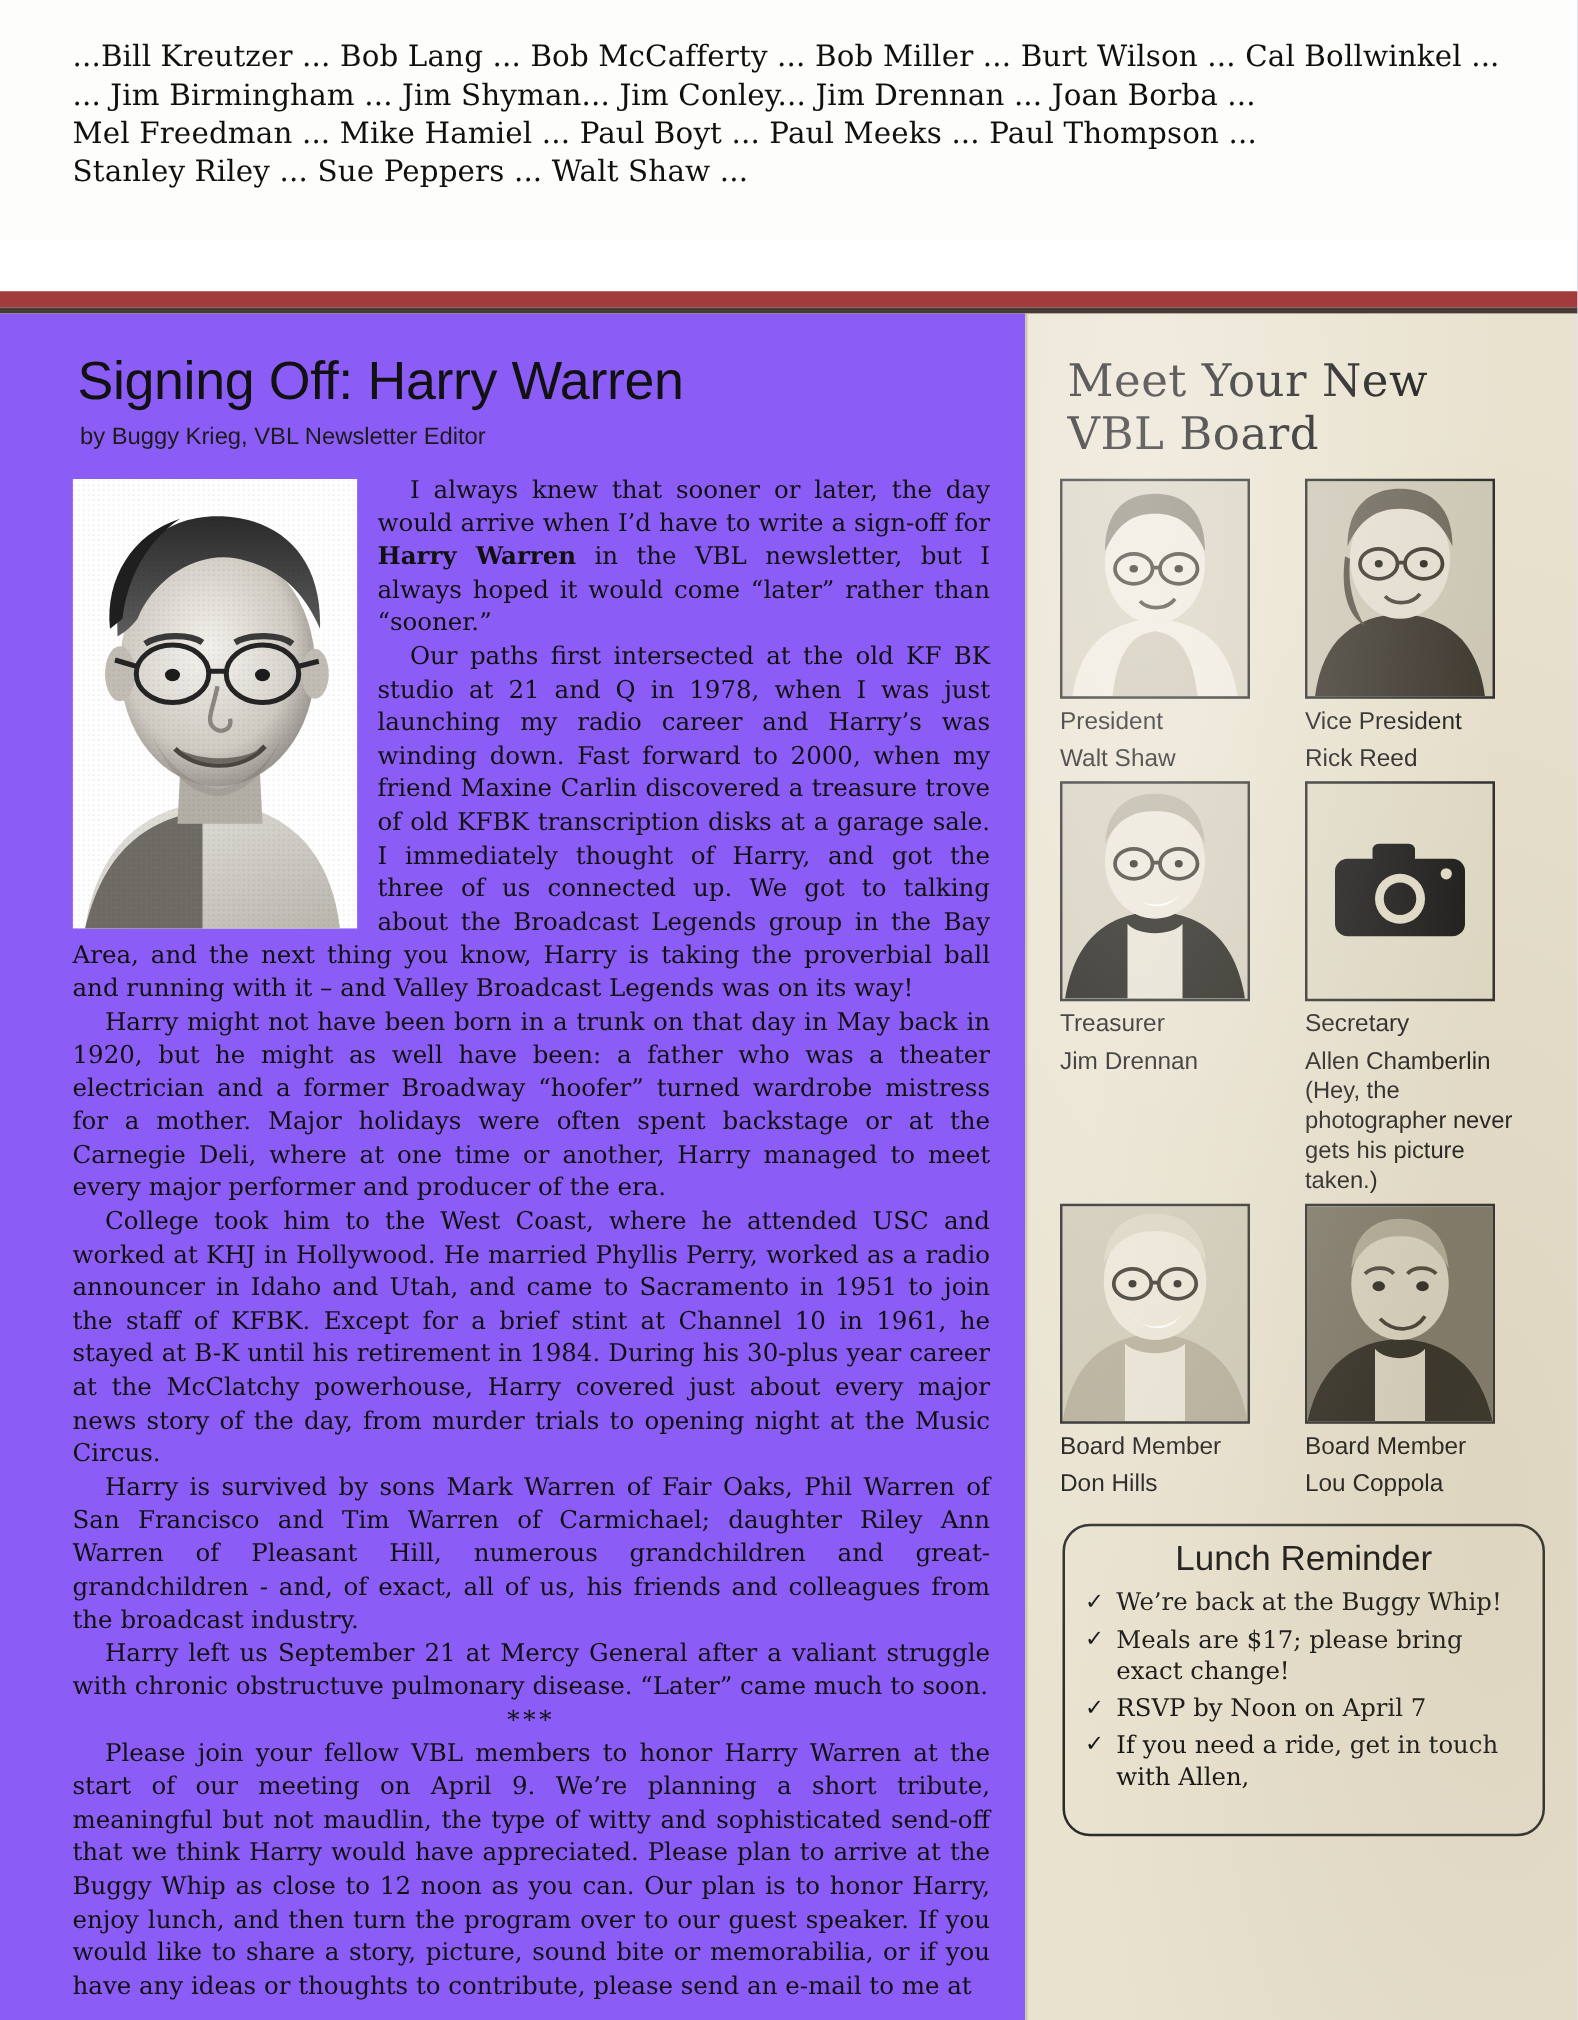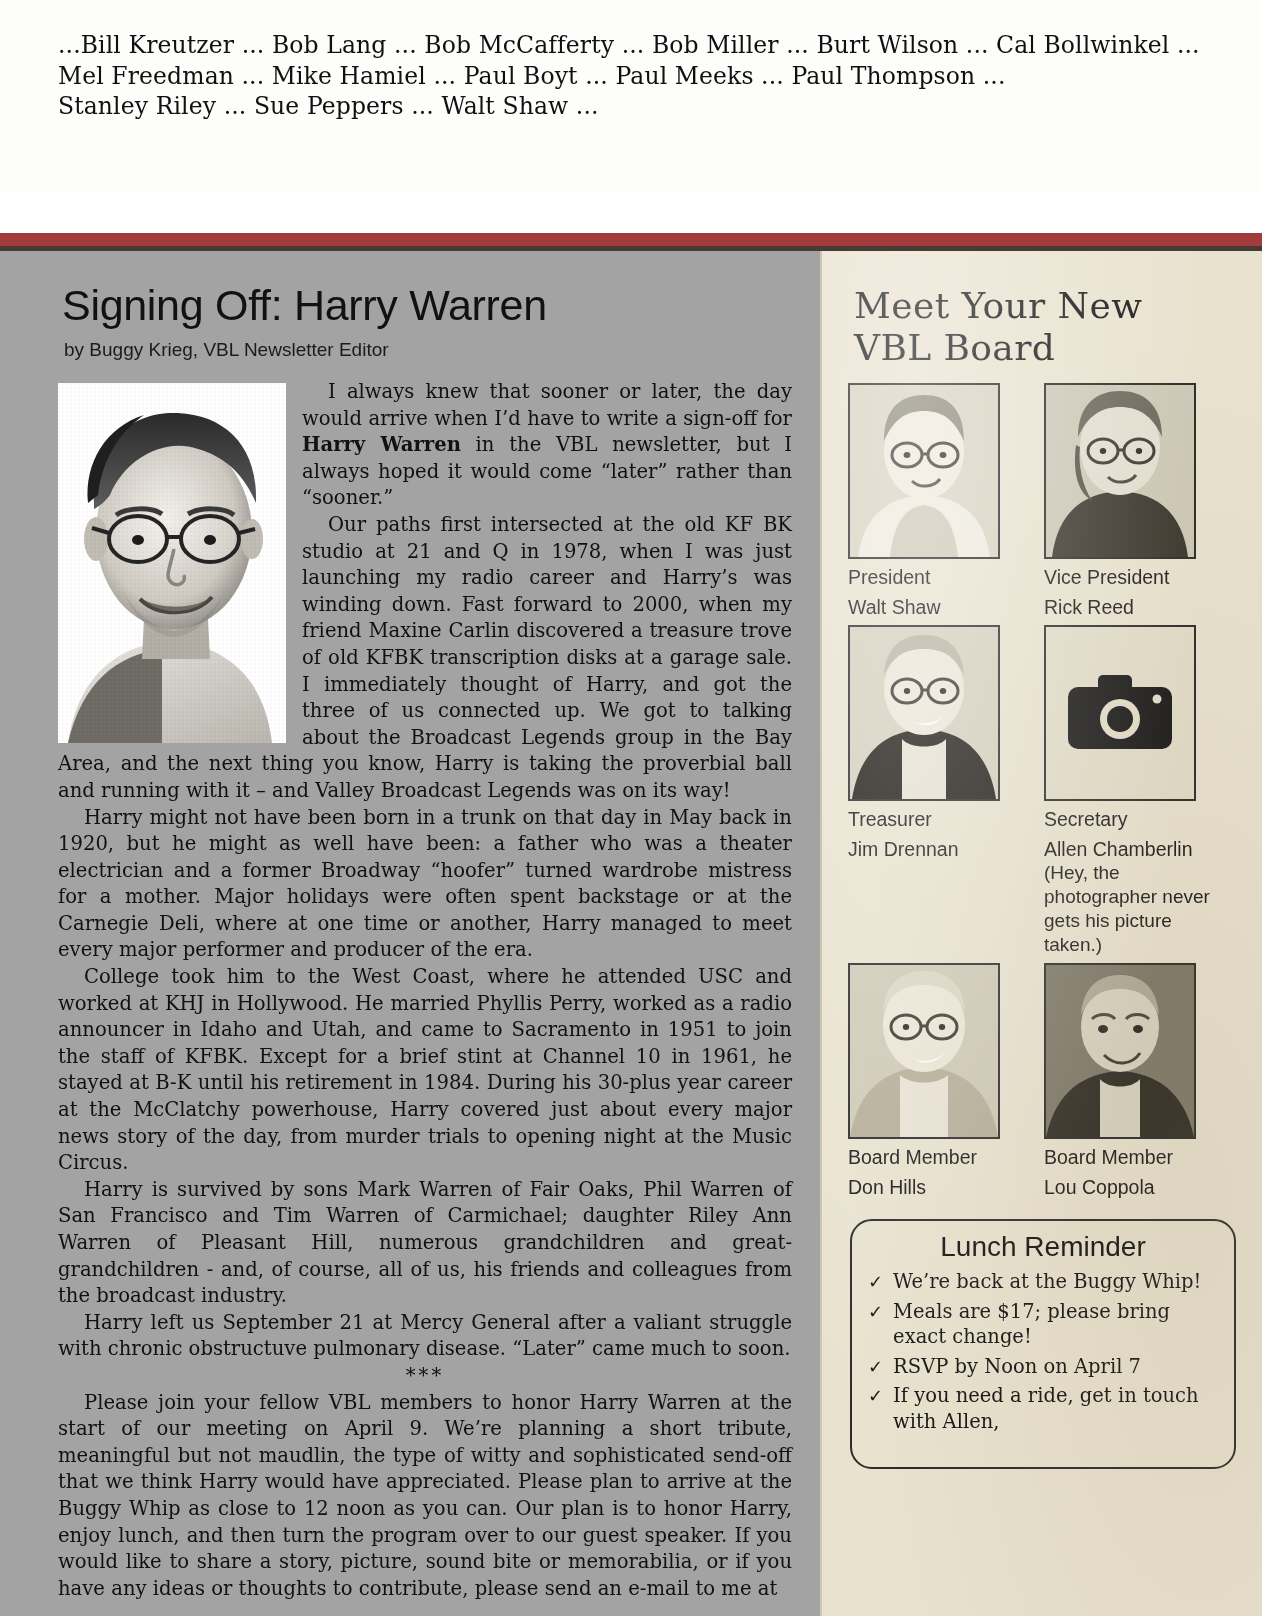--- a/index.html
+++ b/index.html
@@ -55,21 +55,21 @@
     left: 0; top: 251px;
     width: 1262px;
     height: 1365px;
     background: #fffffd;
   }
   .left-col {
     position: absolute;
     left: 0; top: 0;
     width: 820px;
     height: 1365px;
-    background: #a3a3a3;
+    background: #8b5cf6;
     box-sizing: border-box;
     padding: 30px 28px 0 58px;
   }
   .right-col {
     position: absolute;
     left: 820px; top: 0;
     width: 442px;
     height: 1365px;
     background: #e9e2cf;
     box-sizing: border-box;
@@ -217,20 +217,21 @@
     display: flex;
     align-items: center;
     justify-content: center;
   }
 </style>
 </head>
 <body>
 
 <div class="names-block">
   <div class="names-line">...Bill Kreutzer ...  Bob Lang ... Bob McCafferty ... Bob Miller ... Burt Wilson ... Cal Bollwinkel ...</div>
+  <div class="names-line">... Jim Birmingham ...  Jim Shyman... Jim Conley... Jim Drennan ...  Joan Borba ...</div>
   <div class="names-line">Mel Freedman ...  Mike Hamiel ... Paul Boyt ... Paul Meeks ... Paul Thompson ...</div>
   <div class="names-line">Stanley Riley ... Sue Peppers  ... Walt Shaw ...</div>
 </div>
 
 <div class="red-rule"></div>
 <div class="dark-rule"></div>
 
 <div class="body-area">
 
   <div class="left-col article">
@@ -294,21 +295,21 @@
         <path d="M60 196 C70 226 96 246 116 248 C138 246 162 226 172 196 C160 230 140 252 116 254 C92 252 72 230 60 196 Z" fill="rgba(0,0,0,0.08)"></path>
         <rect x="0" y="0" width="228" height="360" fill="url(#dots)" opacity="0.55"></rect>
       </svg>
     </div>
 
     <p class="flow"><span>I always knew that sooner or later, the day would arrive when I’d have to write a sign-off for </span><b>Harry Warren</b><span> in the VBL newsletter, but I always hoped it would come “later” rather than “sooner.”</span></p>
 
     <p class="flow">Our paths first intersected at the old KF BK studio at 21 and Q in 1978, when I was just launching my radio career and Harry’s was winding down. Fast forward to 2000, when my friend Maxine Carlin discovered a treasure trove of old KFBK transcription disks at a garage sale. I immediately thought of Harry, and got the three of us connected up. We got to talking about the Broadcast Legends group in the Bay Area, and the next thing you know, Harry is taking the proverbial ball and running with it – and Valley Broadcast Legends was on its way!</p>
     <p class="flow">Harry might not have been born in a trunk on that day in May back in 1920, but he might as well have been: a father who was a theater electrician and a former Broadway “hoofer” turned wardrobe mistress for a mother. Major holidays were often spent backstage or at the Carnegie Deli, where at one time or another, Harry managed to meet every major performer and producer of the era.</p>
     <p class="flow">College took him to the West Coast, where he attended USC and worked at KHJ in Hollywood. He married Phyllis Perry, worked as a radio announcer in Idaho and Utah, and came to Sacramento in 1951 to join the staff of KFBK. Except for a brief stint at Channel 10 in 1961, he stayed at B-K until his retirement in 1984. During his 30-plus year career at the McClatchy powerhouse, Harry covered just about every major news story of the day, from murder trials to opening night at the Music Circus.</p>
-    <p class="flow">Harry is survived by sons Mark Warren of Fair Oaks, Phil Warren of San Francisco and Tim Warren of Carmichael; daughter Riley Ann Warren of Pleasant Hill, numerous grandchildren and great-grandchildren - and, of course, all of us, his friends and colleagues from the broadcast industry.</p>
+    <p class="flow">Harry is survived by sons Mark Warren of Fair Oaks, Phil Warren of San Francisco and Tim Warren of Carmichael; daughter Riley Ann Warren of Pleasant Hill, numerous grandchildren and great-grandchildren - and, of exact, all of us, his friends and colleagues from the broadcast industry.</p>
     <p class="flow">Harry left us September 21 at Mercy General after a valiant struggle with chronic obstructuve pulmonary disease. “Later” came much to soon.</p>
     <p class="stars">***</p>
     <p class="flow">Please join your fellow VBL members to honor Harry Warren at the start of our meeting on April 9. We’re planning a short tribute, meaningful but not maudlin, the type of witty and sophisticated send-off that we think Harry would have appreciated. Please plan to arrive at the Buggy Whip as close to 12 noon as you can. Our plan is to honor Harry, enjoy lunch, and then turn the program over to our guest speaker. If you would like to share a story, picture, sound bite or memorabilia, or if you have any ideas or thoughts to contribute, please send an e-mail to  me at</p>
   </div>
 
   <div class="right-col">
     <div class="board-title">
       <div>Meet Your New</div>
       <div>VBL Board</div>
     </div>

